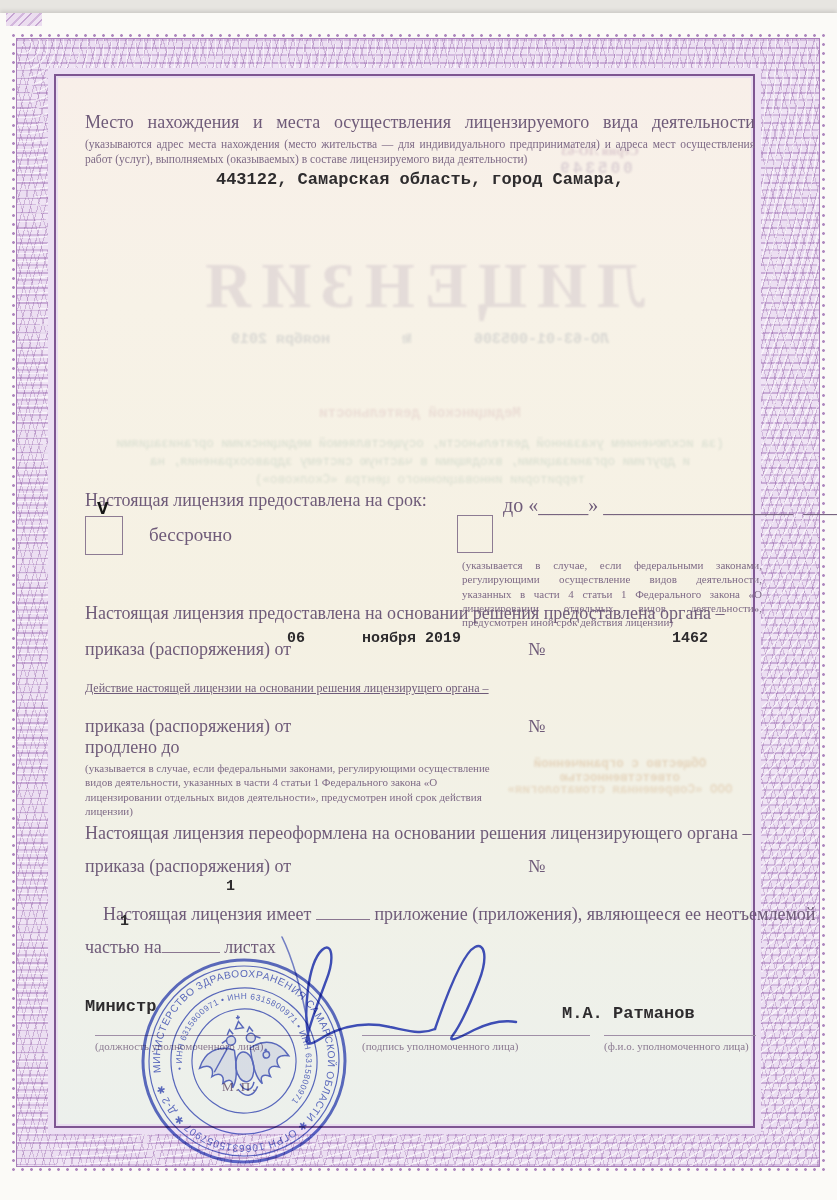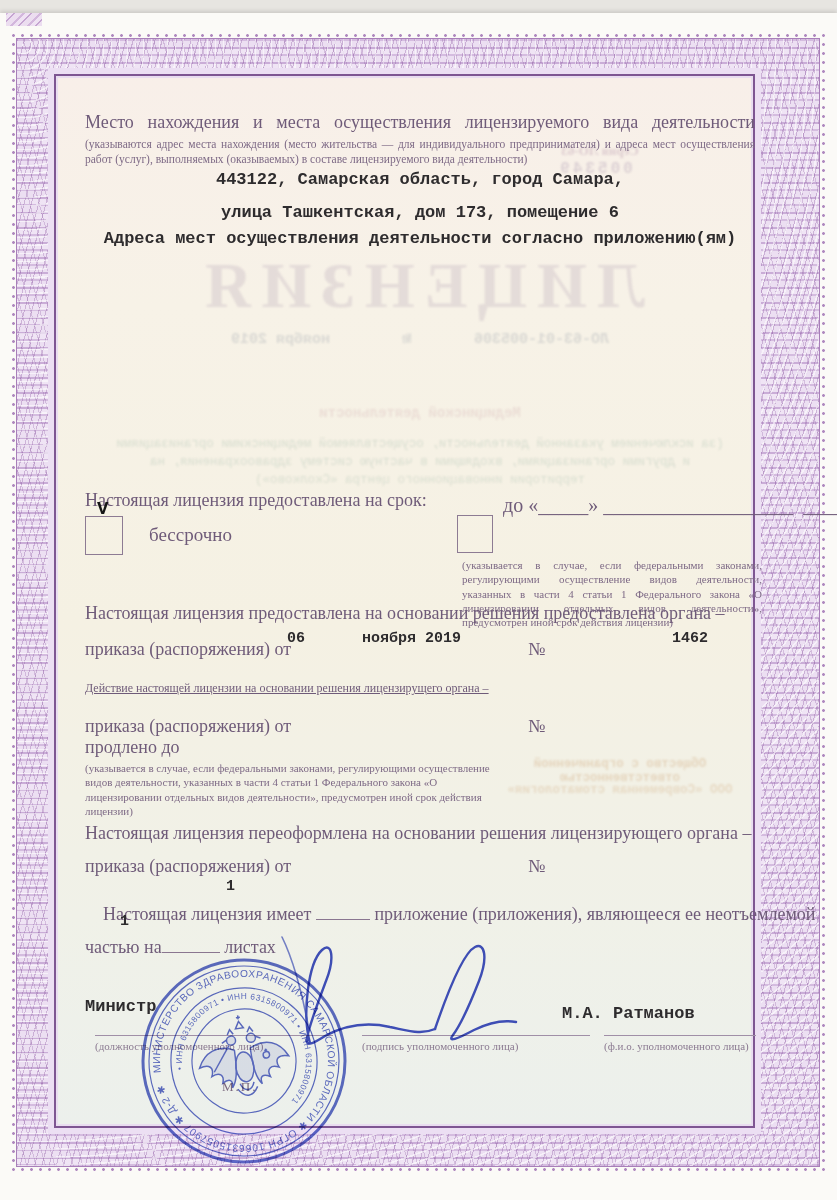--- a/index.html
+++ b/index.html
@@ -78,22 +78,20 @@
     <div class="abs bleed mirror sans b ctr" style="left:85px;top:392px;width:670px;font-size:14px;color:rgba(190,140,150,.20);">Медицинской деятельности</div>
     <div class="abs bleed mirror sans ctr" style="left:85px;top:424px;width:670px;font-size:12.5px;color:rgba(110,150,130,.22);">(за исключением указанной деятельности, осуществляемой медицинскими организациями</div>
     <div class="abs bleed mirror sans ctr" style="left:85px;top:442px;width:670px;font-size:12.5px;color:rgba(110,150,130,.22);">и другими организациями, входящими в частную систему здравоохранения, на</div>
     <div class="abs bleed mirror sans ctr" style="left:85px;top:460px;width:670px;font-size:12.5px;color:rgba(110,150,130,.20);">территории инновационного центра «Сколково»)</div>
     <div class="abs bleed mirror sans b ctr" style="left:480px;top:744px;width:280px;font-size:12.5px;color:rgba(200,150,95,.30);">Общество с ограниченной ответственностью</div>
     <div class="abs bleed mirror sans b ctr" style="left:505px;top:770px;width:230px;font-size:12.5px;color:rgba(200,150,95,.26);">ООО «Современная стоматология»</div>
 
     <div class="abs ser just" style="left:85px;top:99px;width:670px;font-size:18px;">Место нахождения и места осуществления лицензируемого вида деятельности</div>
     <div class="abs ser just" style="left:85px;top:124px;width:670px;font-size:11.5px;line-height:15px;text-align-last:left;color:#7e6a86;">(указываются адрес места нахождения (место жительства — для индивидуального предпринимателя) и адреса мест осуществления работ (услуг), выполняемых (оказываемых)  в составе лицензируемого вида деятельности)</div>
     <div class="abs sans b ctr" style="left:85px;top:157px;width:670px;font-size:17px;">443122, Самарская область, город Самара,</div>
-    <div class="abs sans b ctr" style="left:85px;top:190px;width:670px;font-size:17px;">улица Ташкентская, дом 173, помещение 6</div>
-    <div class="abs sans b ctr" style="left:85px;top:216px;width:670px;font-size:17px;">Адреса мест осуществления деятельности согласно приложению(ям)</div>
 
     <div class="abs ser" style="left:85px;top:477px;font-size:18px;">Настоящая лицензия предоставлена на срок:</div>
     <div class="abs sans b" style="left:97px;top:485px;font-size:19px;color:#151515;">V</div>
     <div class="checkbox" style="left:85px;top:503px;width:36px;height:37px;"></div>
     <div class="abs ser" style="left:149px;top:511px;font-size:19px;">бессрочно</div>
     <div class="checkbox" style="left:457px;top:502px;width:34px;height:36px;"></div>
     <div class="abs ser" style="left:503px;top:481px;font-size:20px;white-space:pre;">до «_____» ___________________  ______ г.</div>
     <div class="abs small-note" style="left:462px;top:545px;width:300px;">(указывается в случае, если федеральными законами, регулирующими осуществление видов деятельности, указанных в части 4 статьи 1 Федерального закона «О лицензировании отдельных видов деятельности», предусмотрен иной срок действия лицензии)</div>
 
     <div class="abs ser" style="left:85px;top:590px;font-size:18px;">Настоящая лицензия предоставлена на основании решения предоставлена органа –</div>

